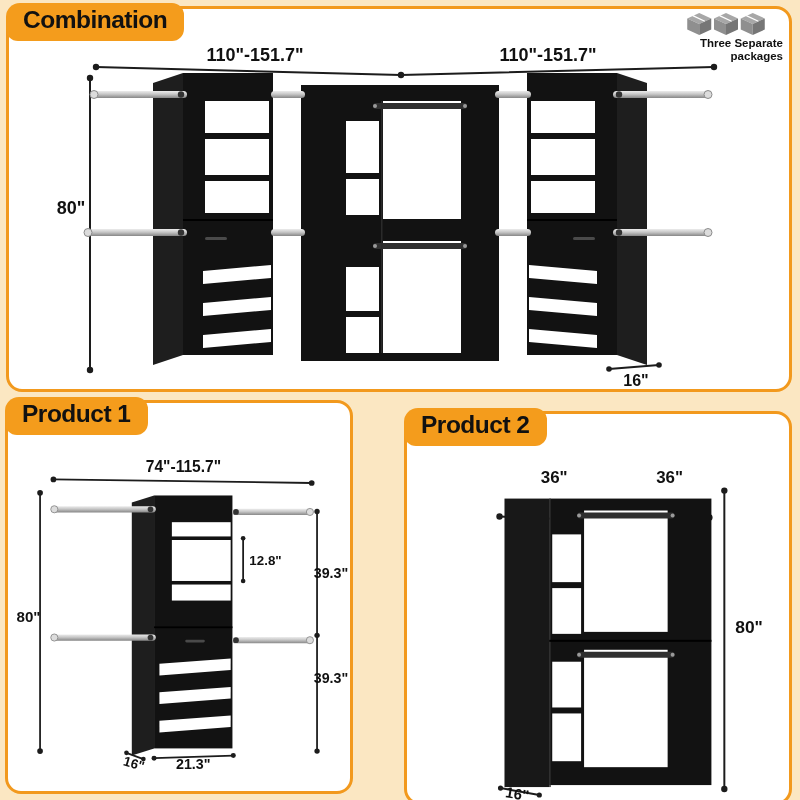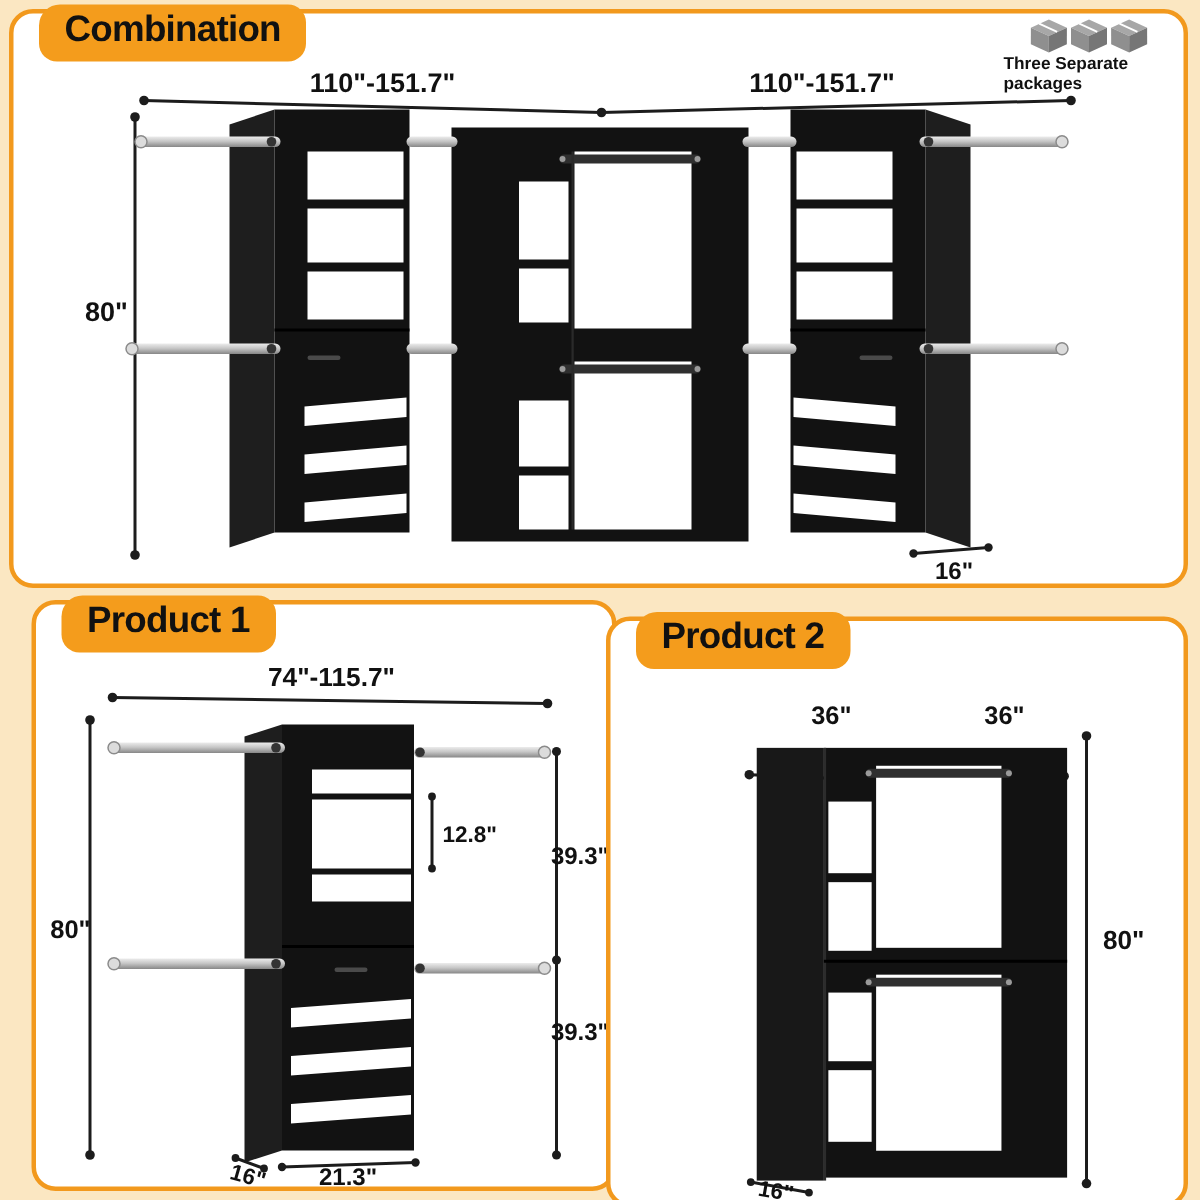--- a/index.html
+++ b/index.html
@@ -11,35 +11,34 @@
   .canvas{
     position:relative;width:800px;height:800px;overflow:hidden;
     background:#FBE7C2;
   }
   .panel{
     position:absolute;background:#FFFFFF;
     border:3px solid #F2991D;border-radius:16px;
     box-sizing:border-box;
   }
   .panel-top{left:6px;top:6px;width:786px;height:386px;}
-  .panel-bl{left:21px;top:400px;width:390px;height:394px;}
+  .panel-bl{left:5px;top:400px;width:348px;height:394px;}
   .panel-br{left:404px;top:411px;width:388px;height:394px;}
   .badge{
     position:absolute;top:-6px;left:-3px;z-index:5;
     background:#F49C1C;color:#111;
     border-radius:14px 12px 12px 12px;
     padding:3px 17px 7px 17px;
     font-size:24.5px;font-weight:bold;letter-spacing:-0.5px;
     white-space:nowrap;
-    margin-left:20px;
   }
   .diagram{position:absolute;left:0;top:0;width:100%;height:100%;}
   .packages{
     position:absolute;top:3px;right:6px;width:114px;z-index:5;
-    text-align:left;color:#111;
+    text-align:right;color:#111;
   }
   .packages svg{display:block;margin:0 auto;}
   .pkg-text{font-size:11.5px;font-weight:bold;line-height:1.1;margin-top:1px;}
   svg text{fill:#111;font-family:"Liberation Sans", sans-serif;font-weight:bold;}
   .dim-line{stroke:#1c1c1c;stroke-width:2;stroke-linecap:round;fill:none;}
   .dim-dot{fill:#1c1c1c;}
 </style>
 </head>
 <body>
 

